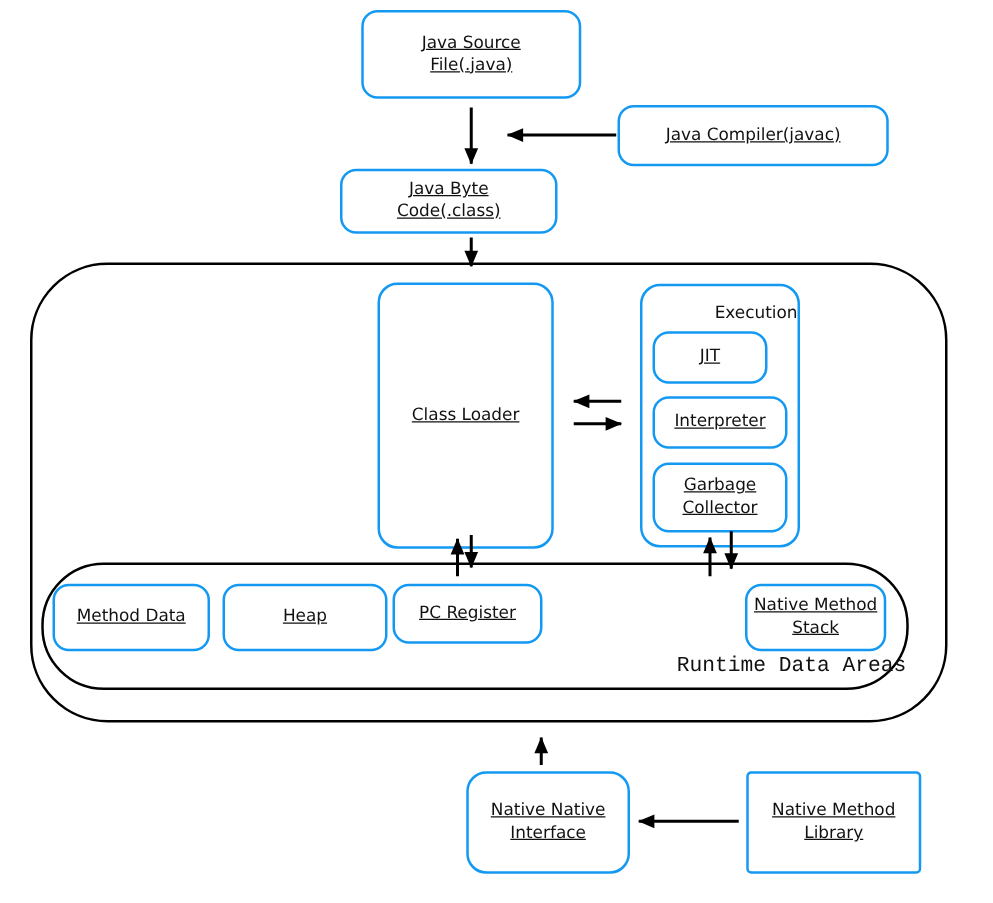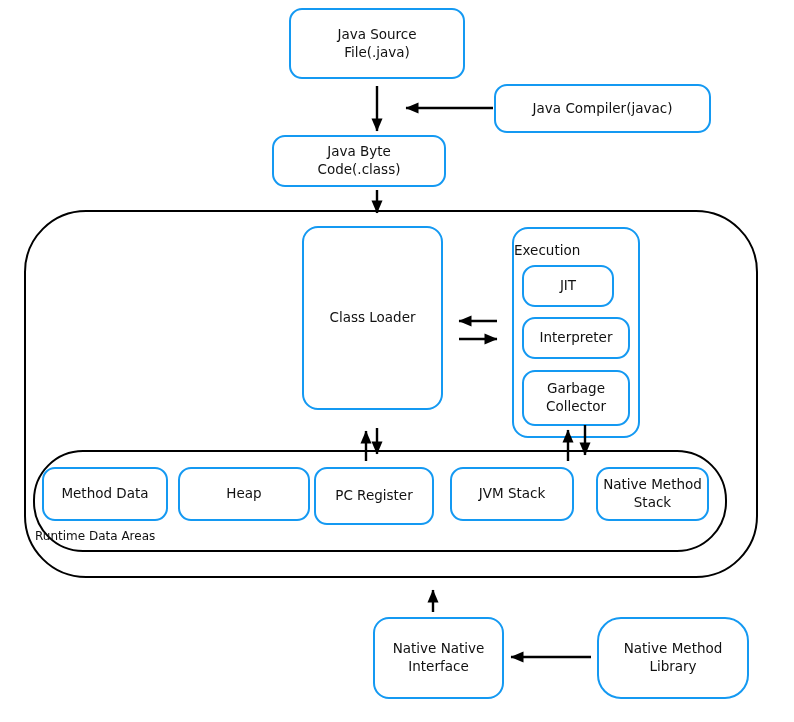--- a/index.html
+++ b/index.html
@@ -22,41 +22,43 @@
     box-sizing:border-box;
     border:2px solid var(--blue);
     border-radius:13px;
     background:var(--bg);
     display:flex;
     align-items:center;
     justify-content:center;
     text-align:center;
     font-size:13.5px;
     line-height:1.3;
+    text-decoration:underline;
   }
   .frame{
     position:absolute;
     box-sizing:border-box;
     border:2px solid var(--black);
     background:var(--bg);
   }
   #jvm-frame{border-radius:62px;}
   #runtime-frame{border-radius:50px;}
   .frame-label{
     position:absolute;
     left:0;right:0;
     bottom:7px;
-    text-align:left;
-    font-size:12px;
+    text-align:right;
+    font-size:17px;
+    font-family:Liberation Mono, monospace;
   }
   .exec-label{
     position:absolute;
     left:0;right:0;
     top:13px;
-    text-align:left;
+    text-align:right;
     font-size:13.5px;
   }
   .lbl{display:inline-block;}
   #arrow-layer{
     position:absolute;
     left:0;top:0;
     width:794px;height:722px;
     pointer-events:none;
   }
   #arrow-layer line{stroke:var(--black);stroke-width:2.4;}
@@ -74,21 +76,21 @@
   <div class="box" style="left:494px;top:84px;width:217px;height:49px">
     <span class="lbl">Java Compiler(javac)</span>
   </div>
 
   <div class="box" style="left:272px;top:135px;width:174px;height:52px">
     <span class="lbl" style="max-width:96px">Java Byte Code(.class)</span>
   </div>
 
   <div class="frame" id="jvm-frame" style="left:24px;top:210px;width:734px;height:368px"></div>
 
-  <div class="box" style="left:302px;top:226px;width:141px;height:184px;border-radius:16px">
+  <div class="box" style="left:302px;top:226px;width:141px;height:213px;border-radius:16px">
     <span class="lbl">Class Loader</span>
   </div>
 
   <div class="box" style="left:512px;top:227px;width:128px;height:211px;border-radius:16px">
     <span class="exec-label">Execution</span>
   </div>
   <div class="box" style="left:522px;top:265px;width:92px;height:42px">
     <span class="lbl">JIT</span>
   </div>
   <div class="box" style="left:522px;top:317px;width:108px;height:42px">
@@ -101,34 +103,31 @@
   <div class="frame" id="runtime-frame" style="left:33px;top:450px;width:694px;height:102px">
     <span class="frame-label">Runtime Data Areas</span>
   </div>
 
   <div class="box" style="left:42px;top:467px;width:126px;height:54px">
     <span class="lbl">Method Data</span>
   </div>
   <div class="box" style="left:178px;top:467px;width:132px;height:54px">
     <span class="lbl">Heap</span>
   </div>
-  <div class="box" style="left:314px;top:467px;width:120px;height:58px">
+  <div class="box" style="left:314px;top:467px;width:120px;height:48px">
     <span class="lbl">PC Register</span>
-  </div>
-  <div class="box" style="left:450px;top:467px;width:124px;height:54px">
-    <span class="lbl">JVM Stack</span>
   </div>
   <div class="box" style="left:596px;top:467px;width:113px;height:54px">
     <span class="lbl" style="max-width:105px">Native Method Stack</span>
   </div>
 
   <div class="box" style="left:373px;top:617px;width:131px;height:82px;border-radius:16px">
     <span class="lbl" style="max-width:110px">Native Native Interface</span>
   </div>
-  <div class="box" style="left:597px;top:617px;width:152px;height:82px;border-radius:24px">
+  <div class="box" style="left:597px;top:617px;width:140px;height:82px;border-radius:4px">
     <span class="lbl" style="max-width:110px">Native Method Library</span>
   </div>
 
   <svg id="arrow-layer" viewBox="0 0 794 722" xmlns="http://www.w3.org/2000/svg">
     <defs>
       <marker id="ah" markerUnits="userSpaceOnUse" markerWidth="15" markerHeight="13" refX="13" refY="6" orient="auto">
         <path class="ah" d="M0.5,0.5 L13.5,6 L0.5,11.5 Z"></path>
       </marker>
     </defs>
     <g>

